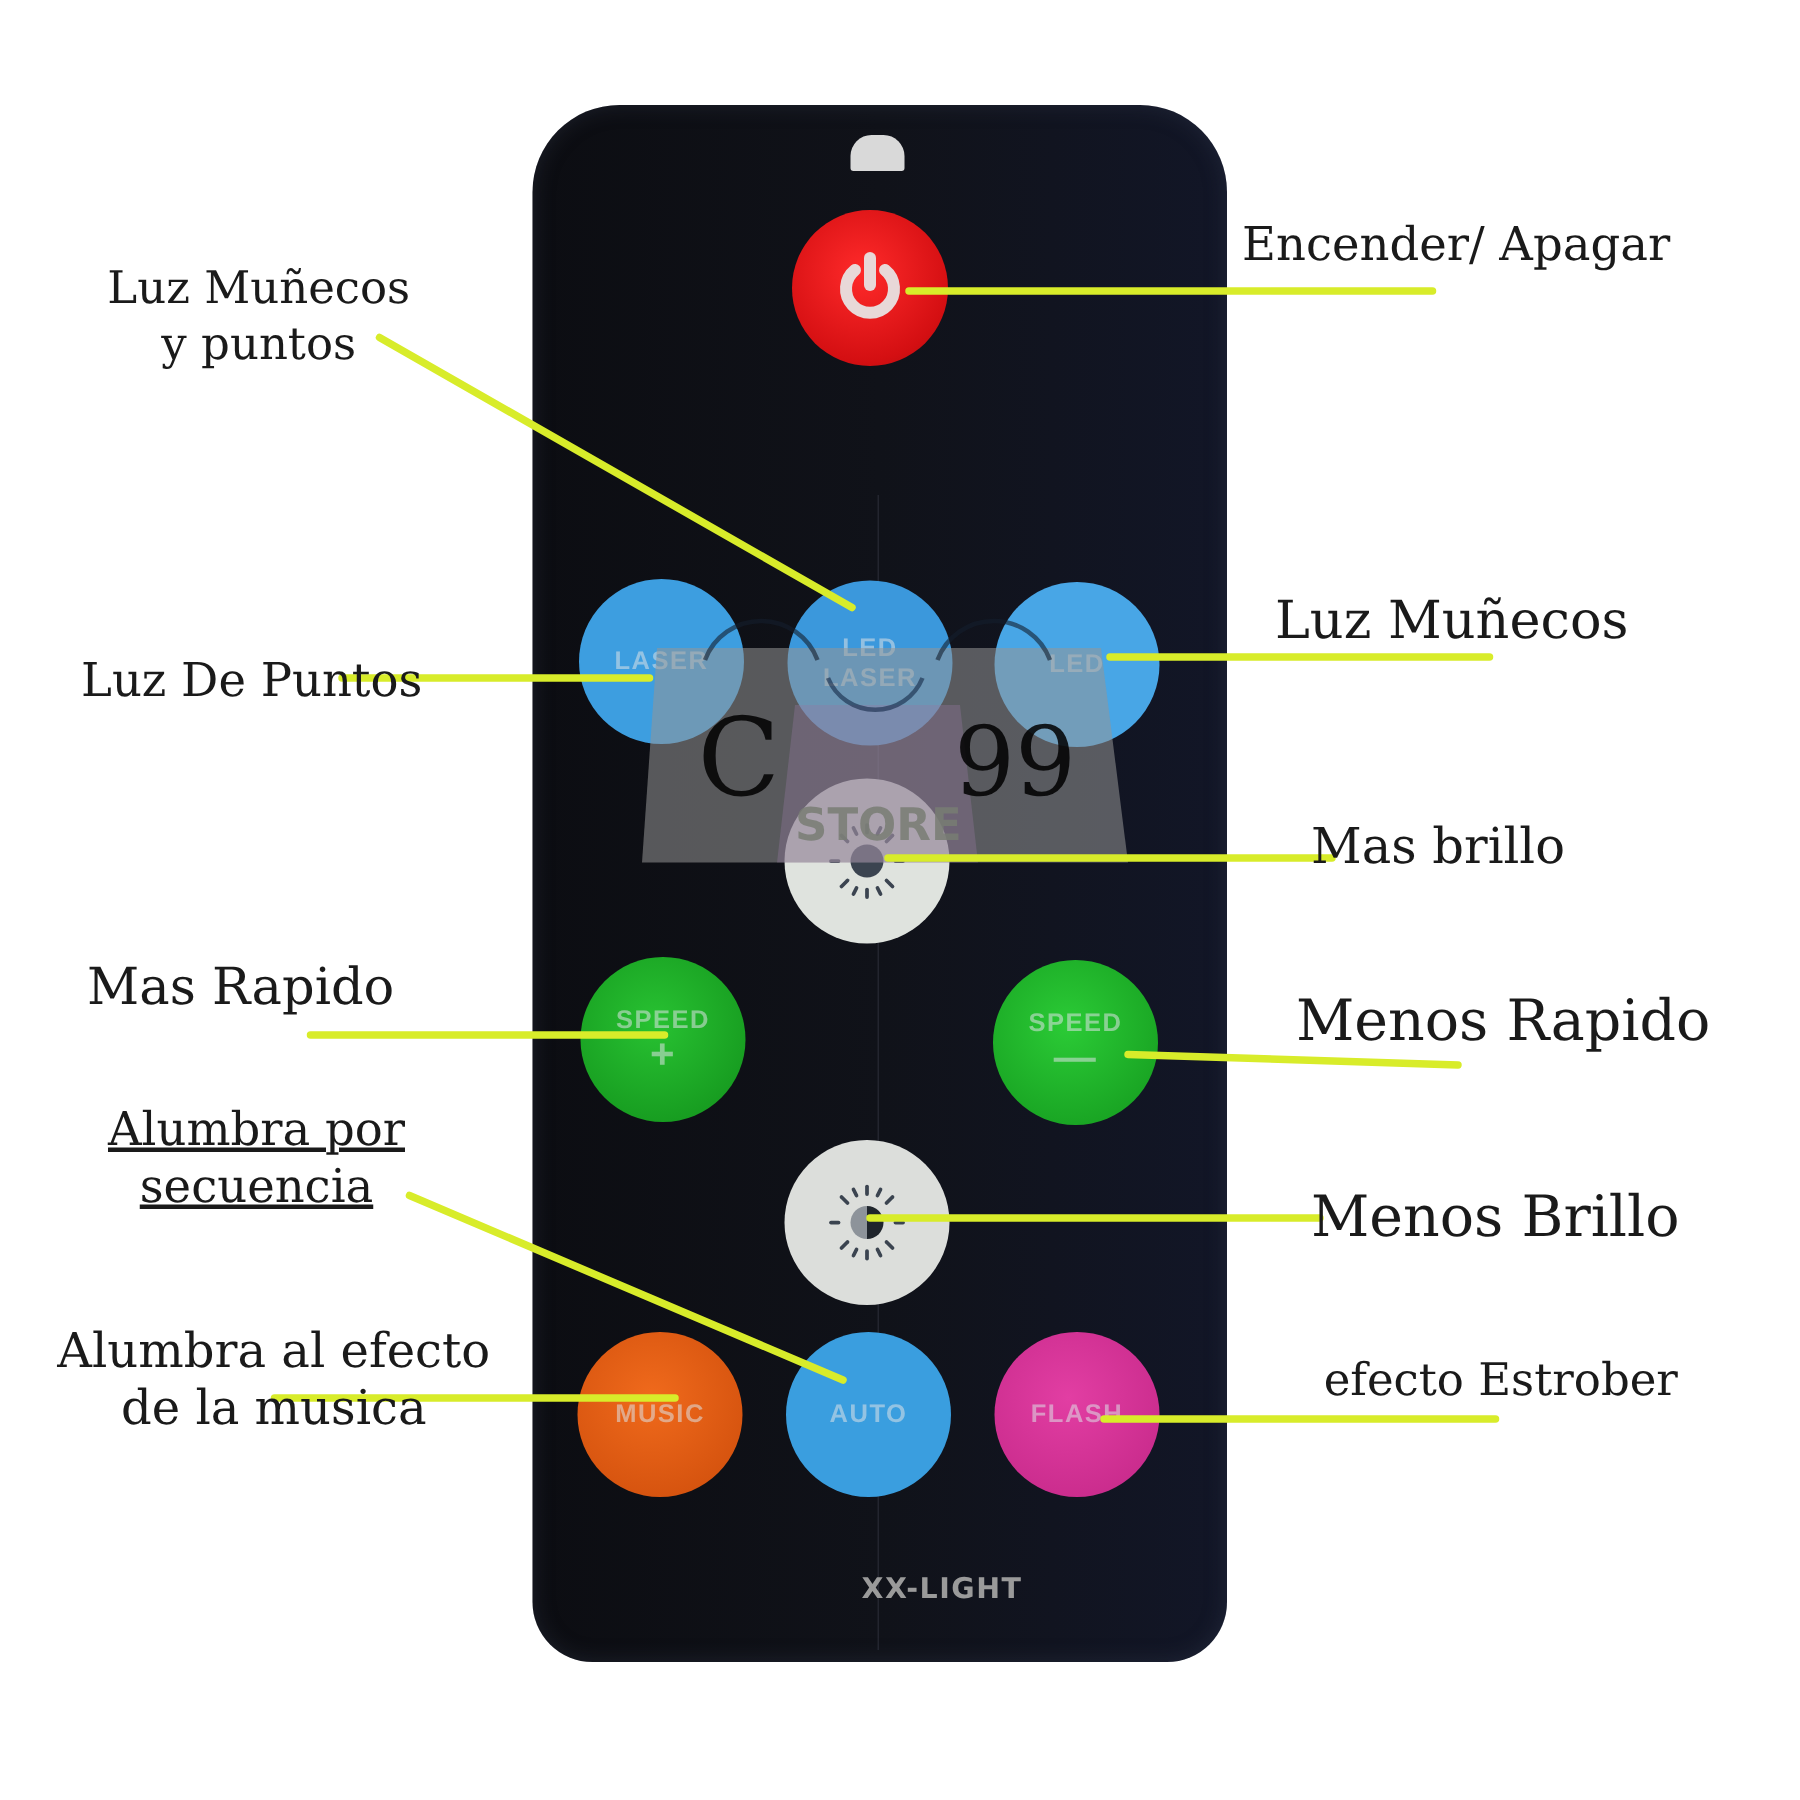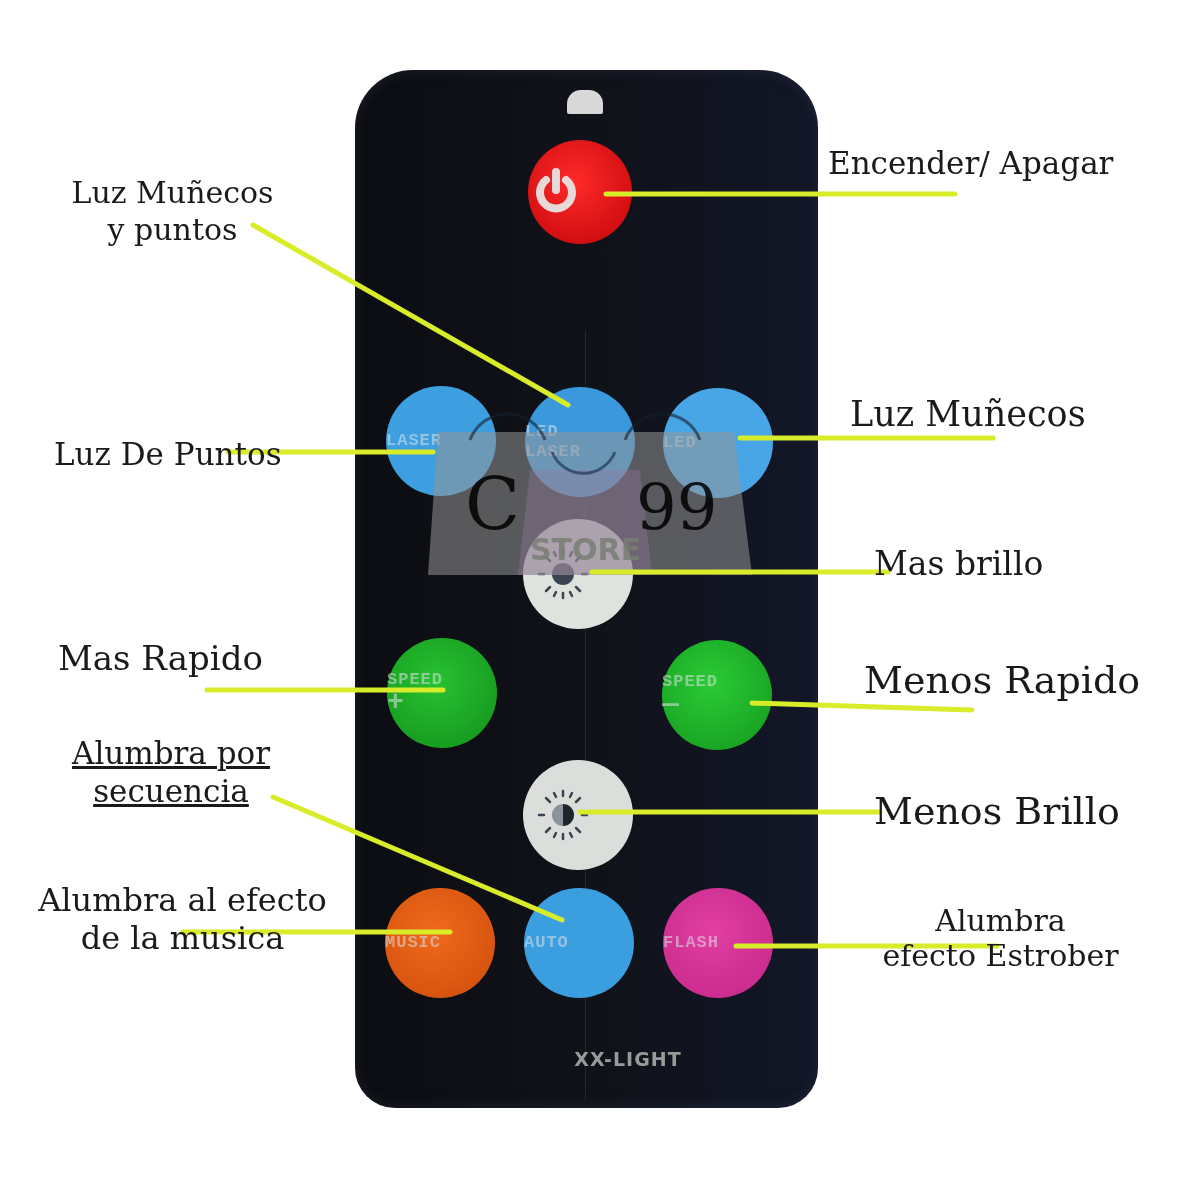--- a/index.html
+++ b/index.html
@@ -14,22 +14,22 @@
       border-radius: 58px 58px 40px 40px;
       box-shadow: inset 0 0 14px rgba(60,70,90,0.35);
     }
     .seam { position: absolute; left: 230px; top: 260px; width: 1px; height: 770px; background: rgba(120,130,150,0.18); }
     .ir-window {
       position: absolute; left: 212px; top: 20px; width: 36px; height: 24px;
       background: #d9d9d9; border-radius: 14px 14px 2px 2px;
     }
     .btn {
       position: absolute; border-radius: 50%;
-      display: flex; flex-direction: column; justify-content: center;
-      font-family: Liberation Mono, monospace; font-weight: bold;
+      display: flex; flex-direction: column; align-items: center; justify-content: center;
+      font-family: Liberation Sans, sans-serif; font-weight: bold;
       color: rgba(220,225,230,0.55); letter-spacing: 1px; cursor: pointer;
     }
     .btn .t { font-size: 17px; line-height: 20px; }
     .btn .sign { font-size: 28px; line-height: 26px; }
     .power { width: 104px; height: 104px; }
     .power svg { width: 56px; height: 56px; }
     .mid { width: 110px; height: 110px; }
     .dial svg { width: 80px; height: 80px; }
     .brand {
       position: absolute; left: 0; width: 546px; top: 978px; text-align: center;
@@ -181,15 +181,14 @@
 </div>
 
 <div class="label" style="left:874px; top:788px; font-size:38px;">Menos Brillo</div>
 
 <div class="label" style="left:30px; top:882px; width:305px; font-size:32px; line-height:1.18;">
   <div>Alumbra al efecto</div>
   <div>de la musica</div>
 </div>
 
 <div class="label" style="left:868px; top:904px; width:265px; font-size:30px; line-height:1.15;">
-  <div>Alumbra</div>
   <div>efecto Estrober</div>
 </div>
 
 </body></html>

